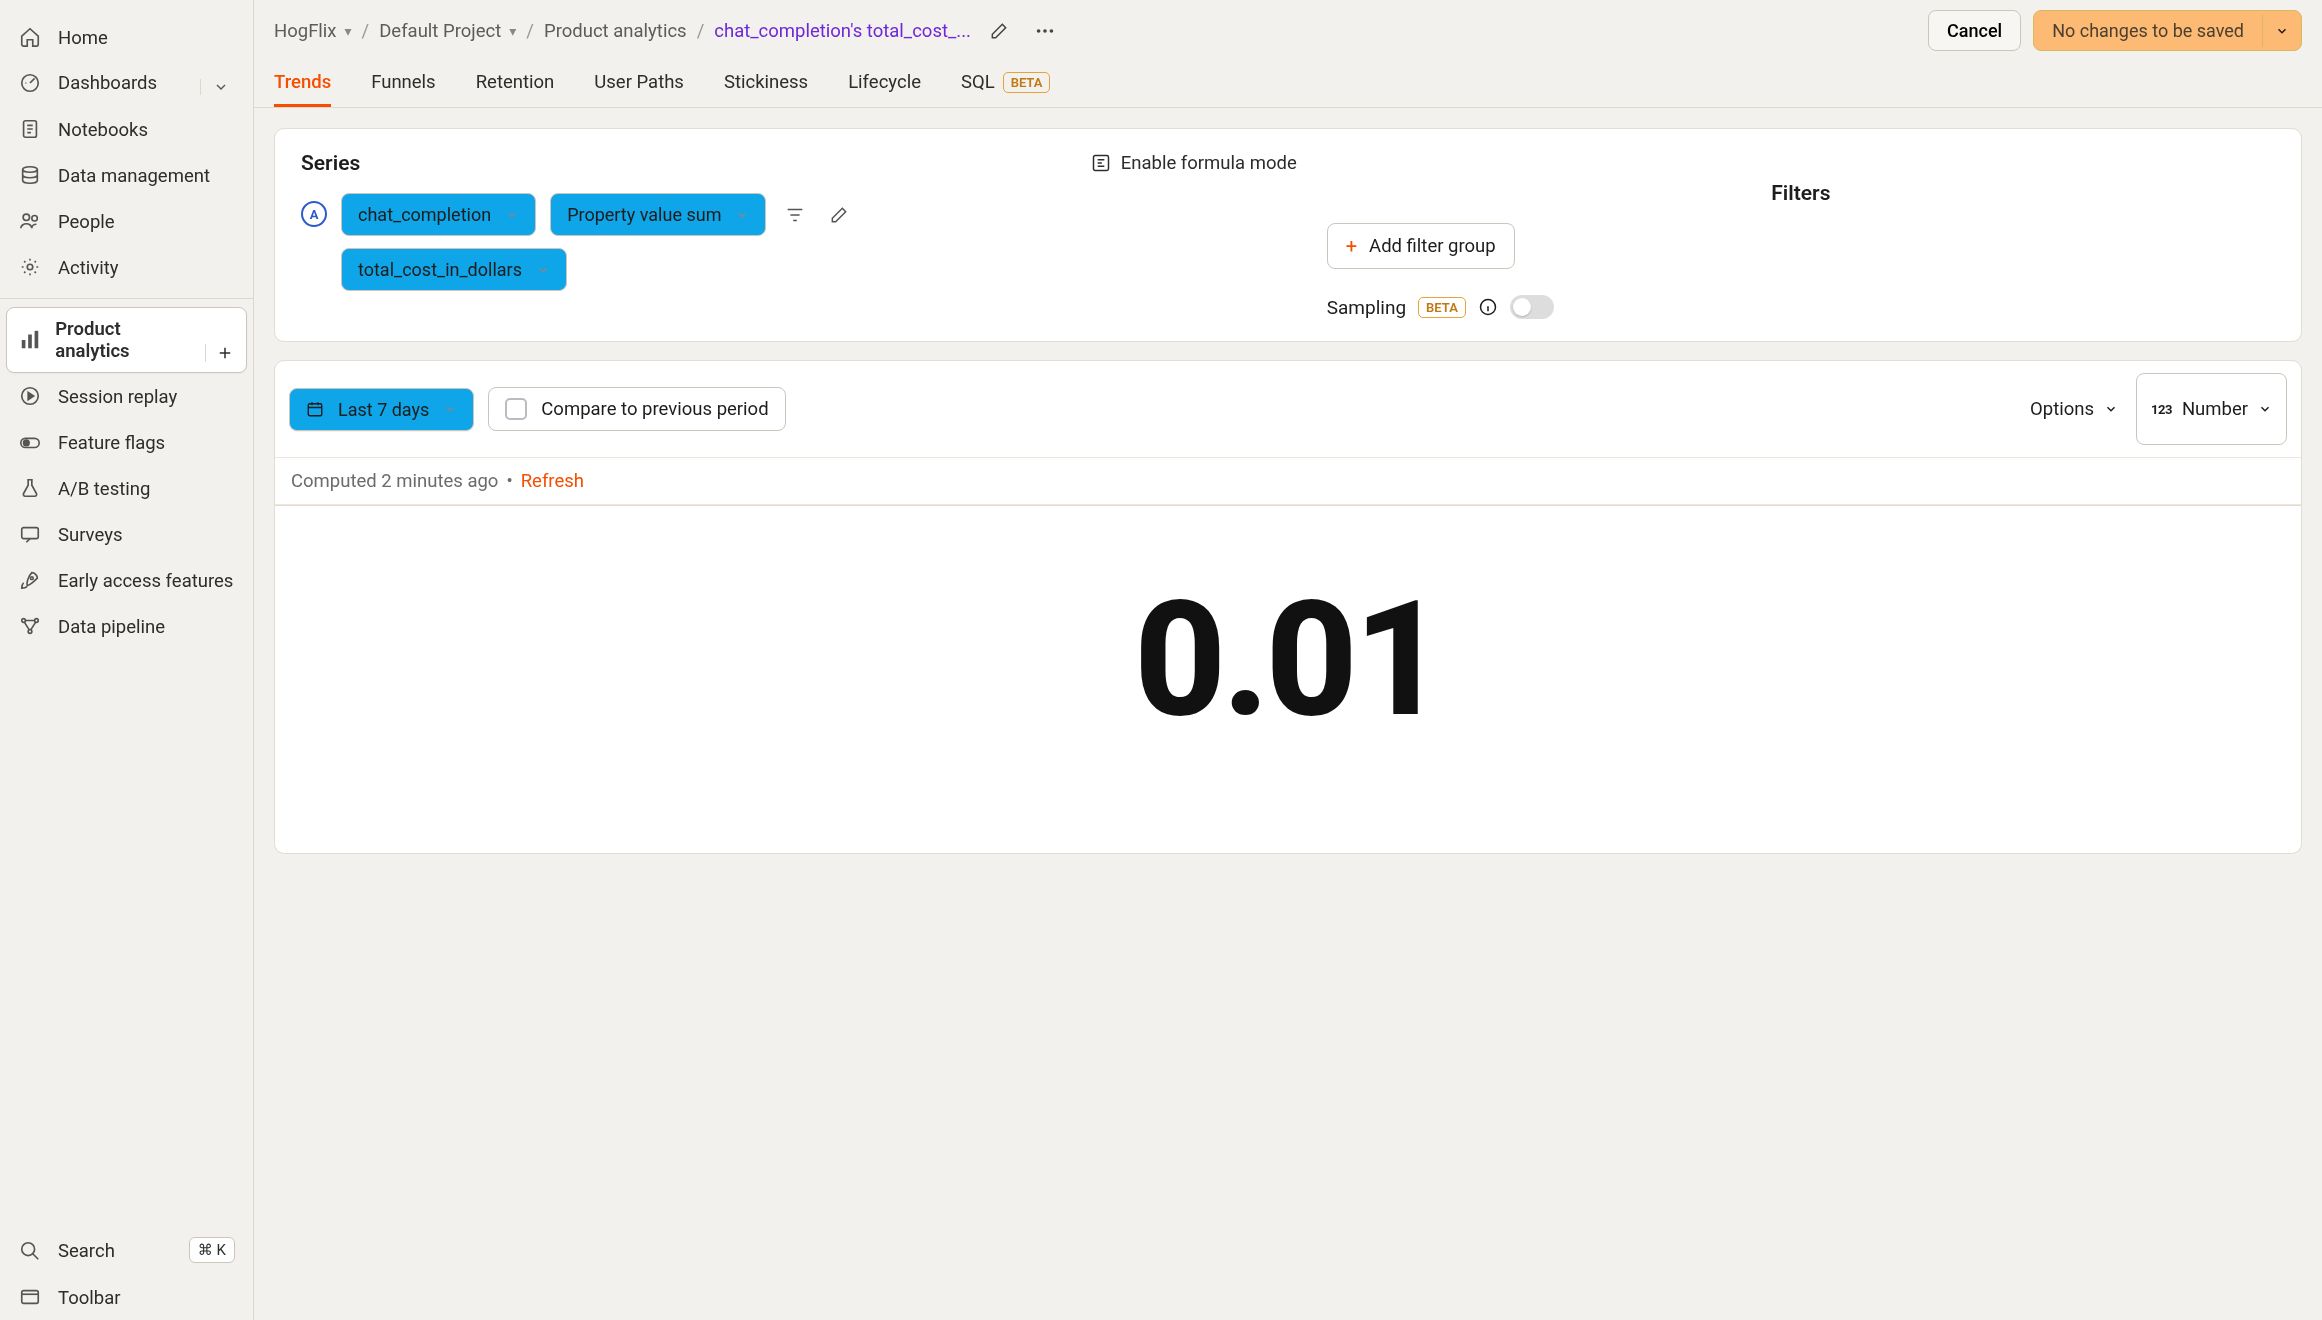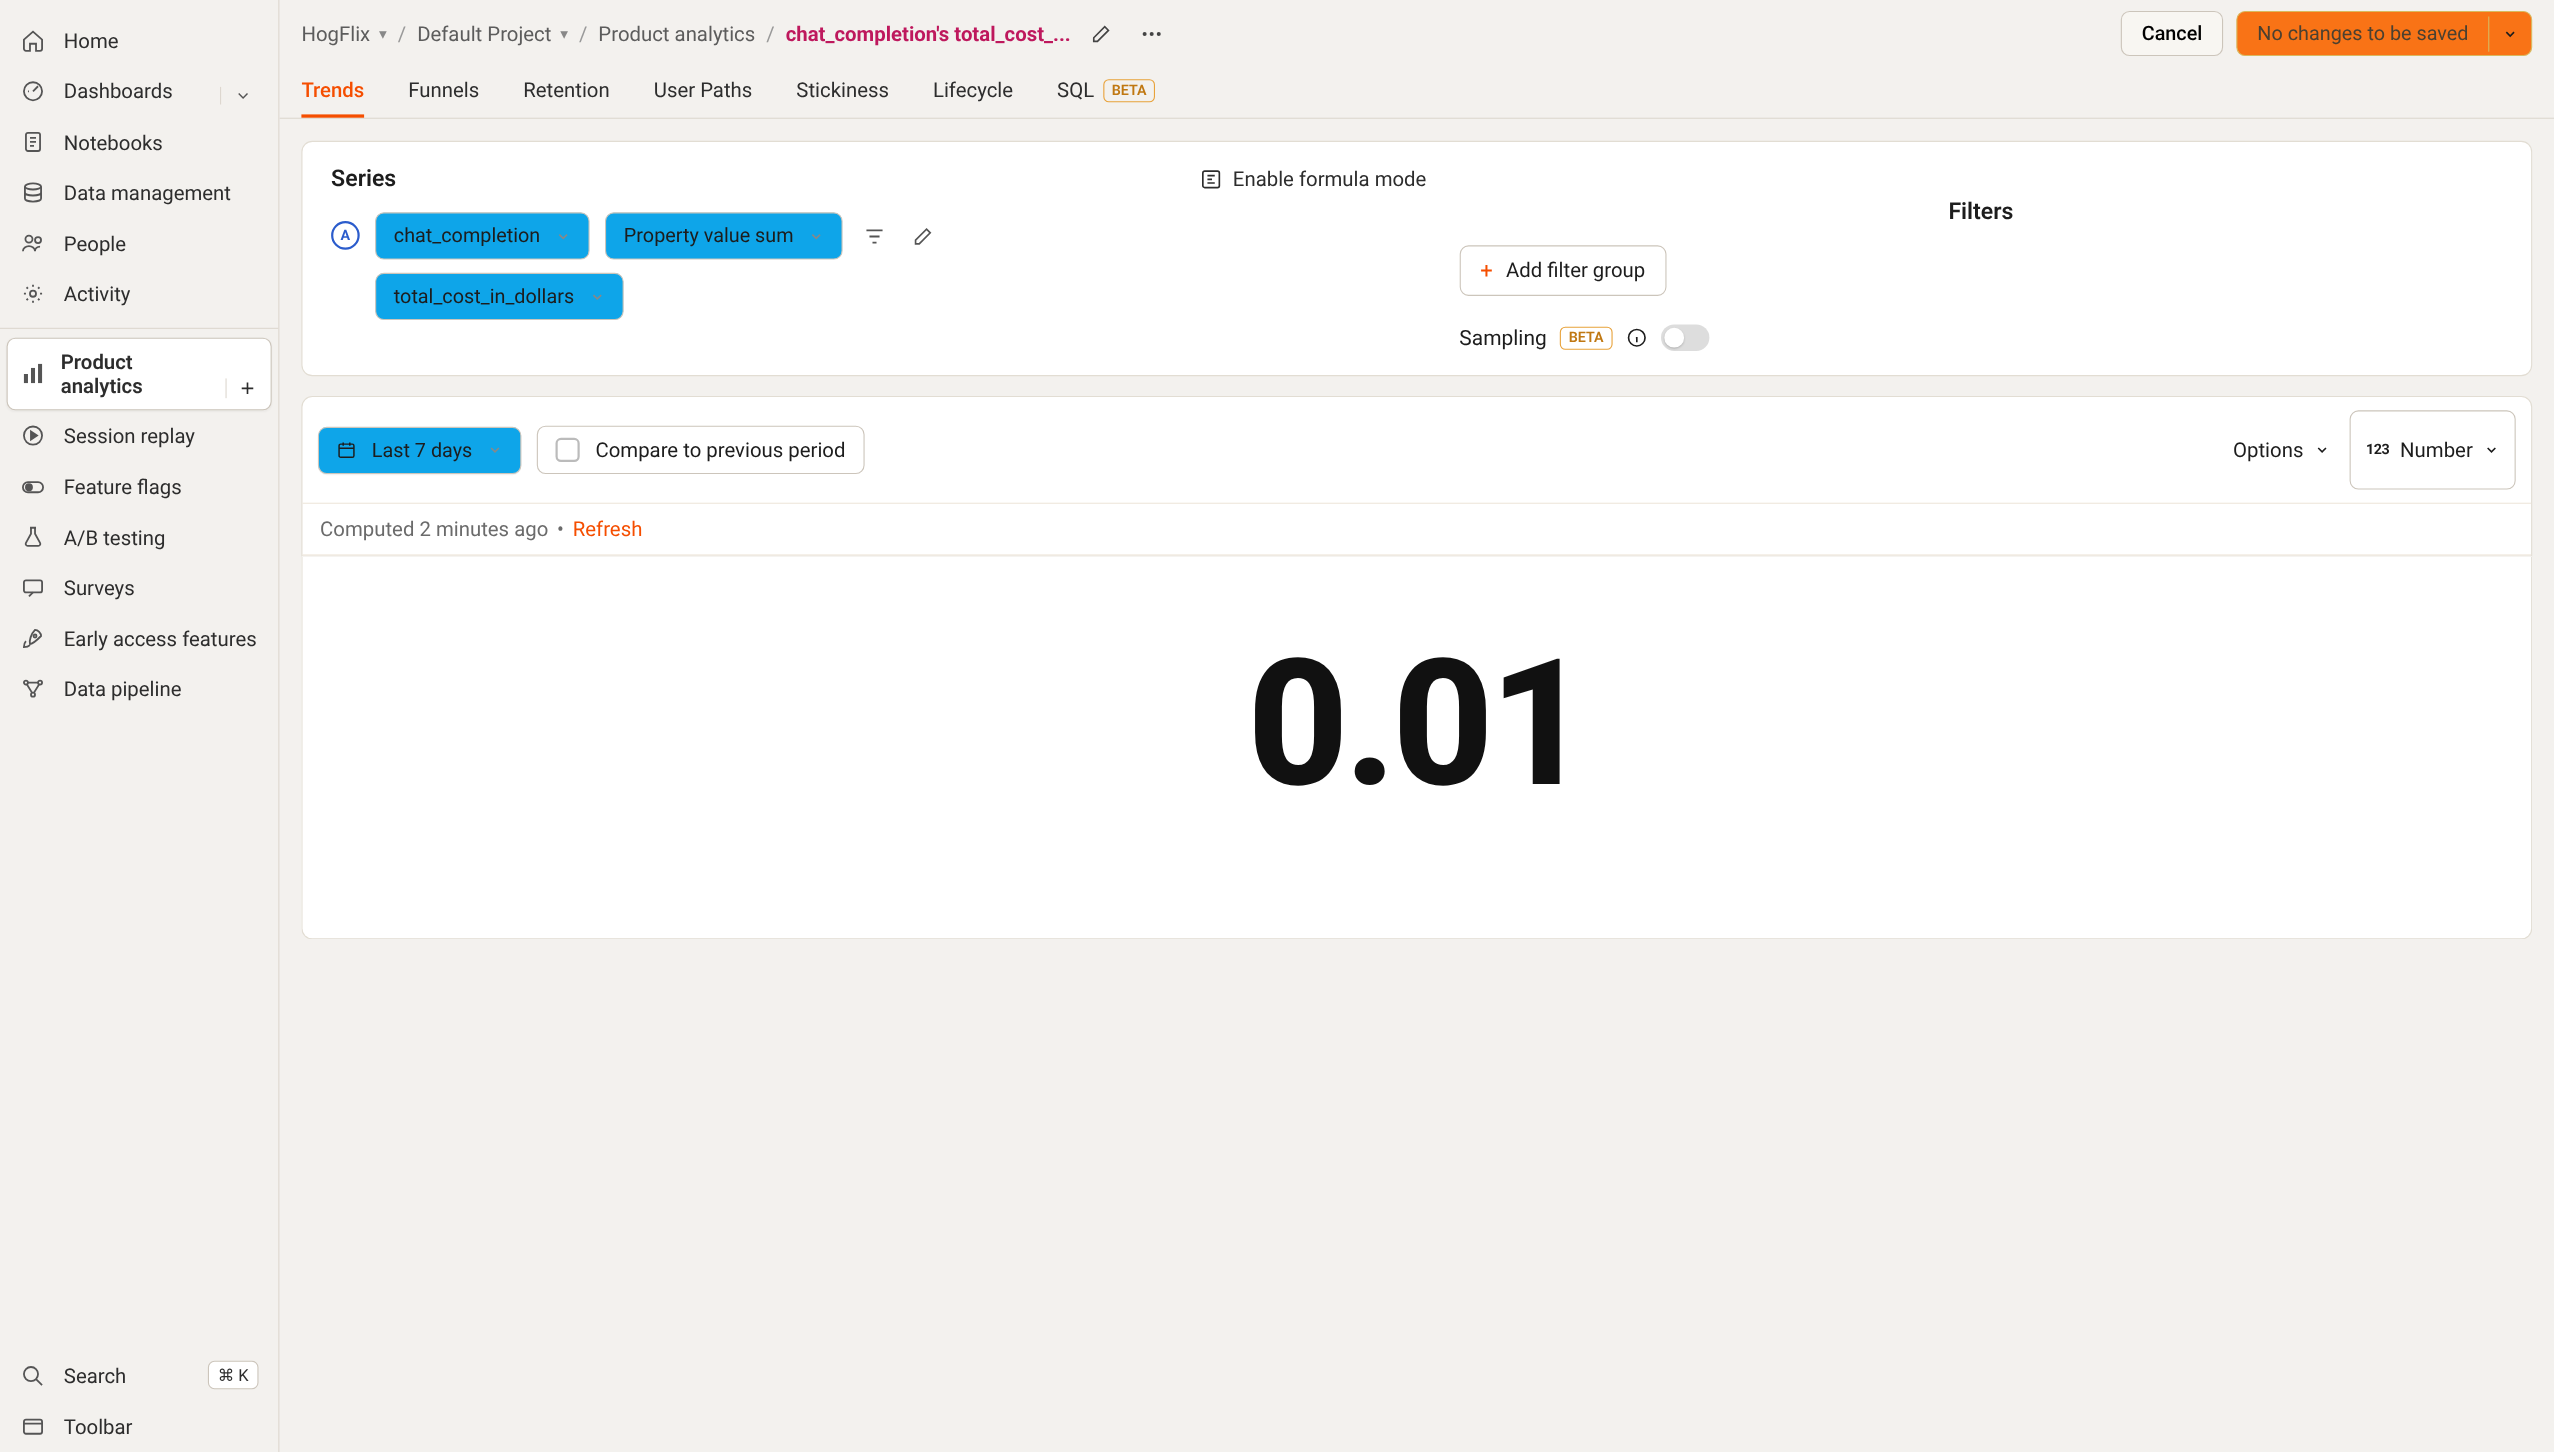--- a/index.html
+++ b/index.html
@@ -78,39 +78,39 @@
       display: flex;
       align-items: center;
       gap: 10px;
       flex: 1;
       color: #5c5c5c;
       min-width: 0;
       overflow: hidden;
       white-space: nowrap;
     }
     .crumb { display:flex; align-items:center; gap:8px; }
-    .crumb.current { color: #be185d; font-weight: 700; }
+    .crumb.current { color: #6d28d9; font-weight: 400; }
     .crumb-sep { color: #999; }
     .chevron-small { font-size: 14px; color:#888;}
     .icon-btn {
       width: 36px; height: 36px; display:flex; align-items:center; justify-content:center;
       border-radius: 6px; cursor:pointer; color:#444;
     }
     .btn {
       border: 1px solid #ccc5bb;
       background: #f8f6f2;
       border-radius: 8px;
       padding: 9px 18px;
       font-size: 18px;
       cursor: pointer;
       font-weight: 500;
       font-family: inherit;
     }
     .btn-save-group {
-      display:flex; border: 1.5px solid #d9b95e; border-radius: 8px; overflow:hidden; background:#f97316;align-items:center;
+      display:flex; border: 1.5px solid #d9b95e; border-radius: 8px; overflow:hidden; background:#fdba74;align-items:center;
     }
     .btn-save-group .btn-part {
       padding: 9px 18px; font-size:18px; color:#4b4030; cursor:pointer;
     }
     .btn-save-group .btn-chev {
       border-left: 1px solid #d9b95e; padding: 9px 12px; cursor:pointer; display:flex; align-items:center;
     }
 
     .tabs {
       display: flex; gap: 40px; padding: 0 20px; border-bottom: 1px solid #ddd7cf;

